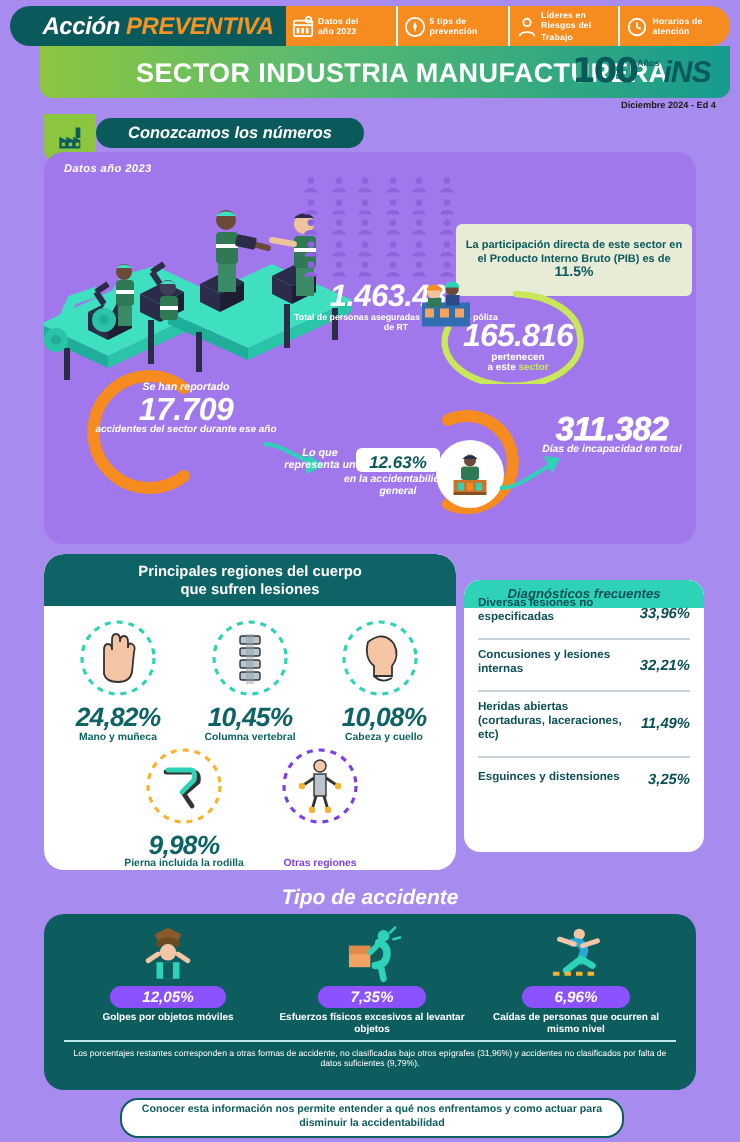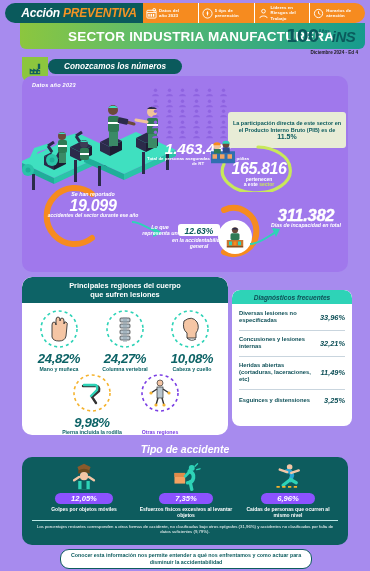--- a/index.html
+++ b/index.html
@@ -141,21 +141,21 @@
   
   .diag{
     position:absolute;left:232px;top:290px;width:120px;height:136px;
     background:#ffffff;border-radius:8px;overflow:hidden;
   }
   .diag-head{
     position:absolute;left:0;top:0;width:100%;height:14px;background:#2ed3b7;
     display:flex;align-items:center;justify-content:center;border-radius:8px 8px 0 0;
   }
   .diag-head span{color:#0d4f57;font-size:6.6px;font-weight:bold;font-style:italic;}
-  .diag-rows{position:absolute;left:0;top:15px;width:100%;padding:0 7px;box-sizing:border-box;}
+  .diag-rows{position:absolute;left:0;top:4px;width:100%;padding:0 7px;box-sizing:border-box;}
   .diag-row{display:flex;align-items:center;justify-content:space-between;gap:3px;
             border-bottom:1px solid #c9d5de;padding:5px 0;min-height:22px;box-sizing:border-box;}
   .diag-row:last-child{border-bottom:none;}
   .diag-lbl{font-size:5.8px;color:#0d4f57;line-height:7.4px;font-weight:bold;flex:1;}
   .diag-val{font-size:7.4px;color:#0d4f57;font-weight:bold;font-style:italic;white-space:nowrap;}
 
   
   .tipo-title{position:absolute;left:22px;top:443px;width:326px;text-align:center;
               font-size:10.5px;font-weight:bold;font-style:italic;color:#ffffff;}
   .tipo-card{
@@ -498,21 +498,21 @@
     <div class="num165">165.816</div>
     <div class="sub165a">pertenecen</div>
     <div class="sub165b">
       <span>a este </span><span class="hl">sector</span>
     </div>
 
     <svg class="arc15" viewBox="0 0 64 64">
       <path d="M50 10 A28 28 0 1 0 50 54" fill="none" stroke="#f68b1f" stroke-width="6" stroke-linecap="round"></path>
     </svg>
     <div class="rep-txt">Se han reportado</div>
-    <div class="num15">19.099</div>
+    <div class="num15">17.709</div>
     <div class="sub15">accidentes del sector durante ese año</div>
 
     <svg style="position:absolute;left:108px;top:142px;width:34px;height:22px;" viewBox="0 0 34 22">
       <path d="M2 4 C12 4 18 12 30 14" fill="none" stroke="#2ed3b7" stroke-width="2"></path>
       <path d="M24 9 L32 15 L23 19 Z" fill="#2ed3b7"></path>
     </svg>
 
     <div class="loque">Lo que representa un</div>
     <div class="pct1263">
       <span>12.63%</span>
@@ -564,21 +564,21 @@
     <div class="bubble" style="left:83px;top:32px;">
       <svg width="40" height="40" viewBox="0 0 40 40">
         <circle cx="20" cy="20" r="18" fill="none" stroke="#2ed3b7" stroke-width="1.6" stroke-dasharray="3 3"></circle>
         <rect x="15" y="9" width="10" height="4" rx="1" fill="#b9c6cf" stroke="#333" stroke-width=".7"></rect>
         <rect x="15" y="15" width="10" height="4" rx="1" fill="#b9c6cf" stroke="#333" stroke-width=".7"></rect>
         <rect x="15" y="21" width="10" height="4" rx="1" fill="#b9c6cf" stroke="#333" stroke-width=".7"></rect>
         <rect x="15" y="27" width="10" height="4" rx="1" fill="#b9c6cf" stroke="#333" stroke-width=".7"></rect>
         <rect x="18" y="8" width="4" height="25" fill="#8fa3b0" opacity=".5"></rect>
       </svg>
     </div>
-    <div class="bub-pct" style="left:66px;top:74px;width:74px;color:#0d6366;">24,27%</div>
+    <div class="bub-pct" style="left:66px;top:74px;width:74px;color:#0d6366;">10,45%</div>
     <div class="bub-lbl" style="left:66px;top:89px;width:74px;color:#0d6366;">Columna vertebral</div>
 
     <div class="bubble" style="left:148px;top:32px;">
       <svg width="40" height="40" viewBox="0 0 40 40">
         <circle cx="20" cy="20" r="18" fill="none" stroke="#2ed3b7" stroke-width="1.6" stroke-dasharray="3 3"></circle>
         <path d="M14 12 Q22 6 27 13 Q30 19 26 24 L26 29 L17 29 L17 24 Q12 20 14 12 Z" fill="#f5c6a5" stroke="#333" stroke-width=".9"></path>
         <path d="M17 29 Q21 33 26 30" fill="none" stroke="#333" stroke-width=".9"></path>
       </svg>
     </div>
     <div class="bub-pct" style="left:134px;top:74px;width:72px;color:#0d6366;">10,08%</div>

